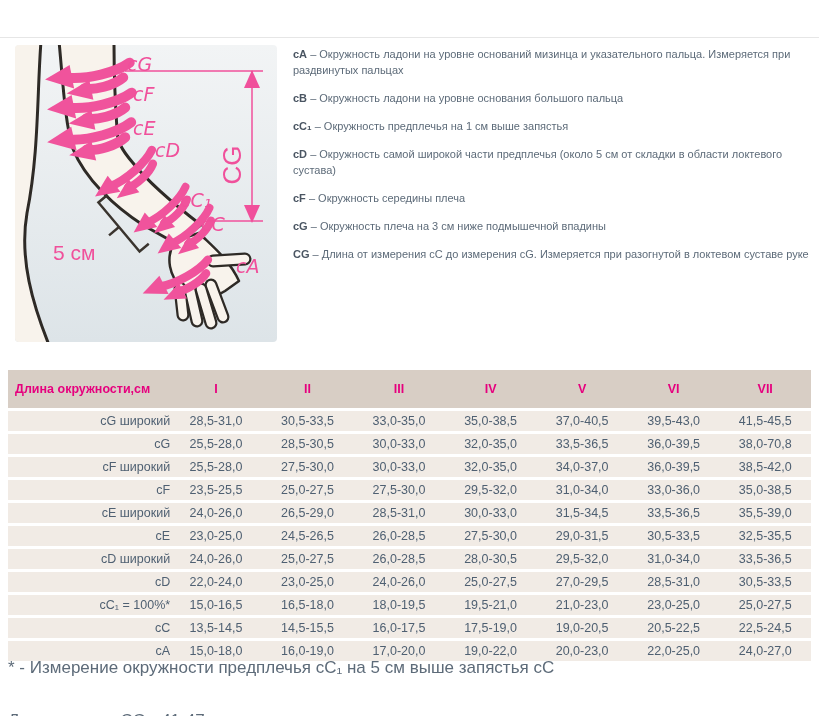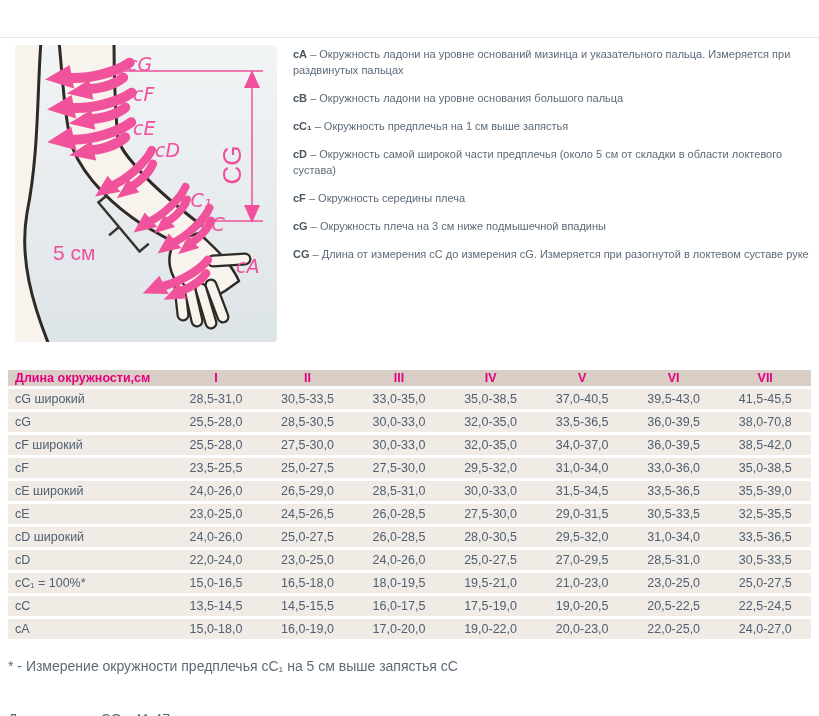--- a/index.html
+++ b/index.html
@@ -11,28 +11,28 @@
   .divider{position:absolute;left:0;top:37px;width:819px;height:1px;background:#e6e6e6;}
   .diagram{position:absolute;left:15px;top:45px;width:262px;height:297px;}
   .descs{position:absolute;left:293px;top:46px;width:517px;color:#5d6b79;font-size:11px;line-height:16px;}
   .descs p{margin:0 0 12px 0;}
   .descs b{color:#4a5562;font-weight:bold;}
   table.size-table{
     position:absolute;left:8px;top:367px;width:803px;
     border-collapse:separate;border-spacing:0 3px;font-size:12.5px;table-layout:fixed;
   }
   table.size-table th{
-    background:#d8cec5;color:#e6007e;font-weight:bold;height:16px;font-size:12.5px;padding:0;
+    background:#d8cec5;color:#e6007e;font-weight:bold;height:38px;font-size:12.5px;padding:0;
   }
   table.size-table th.lbl{text-align:left;padding-left:7px;width:19.5%;}
   table.size-table th.num{text-align:center;width:11.5%;}
   table.size-table td{background:#f1ebe5;color:#4f6072;height:20px;padding:0;}
-  table.size-table td.lbl{text-align:left;padding-left:7px;}
+  table.size-table td.lbl{text-align:right;padding-left:7px;}
   table.size-table td.num{text-align:center;}
-  .footnote{position:absolute;left:8px;color:#5d6b79;font-size:14px;white-space:nowrap;}
+  .footnote{position:absolute;left:8px;color:#5d6b79;font-size:17px;white-space:nowrap;}
   .fn1{top:658px;}
   .fn2{top:690px;margin-top:21px;}
   .diag-label{font-style:italic;font-weight:500;}
 </style>
 </head>
 <body>
 
 <div class="divider"></div>
 
 <div class="diagram">

